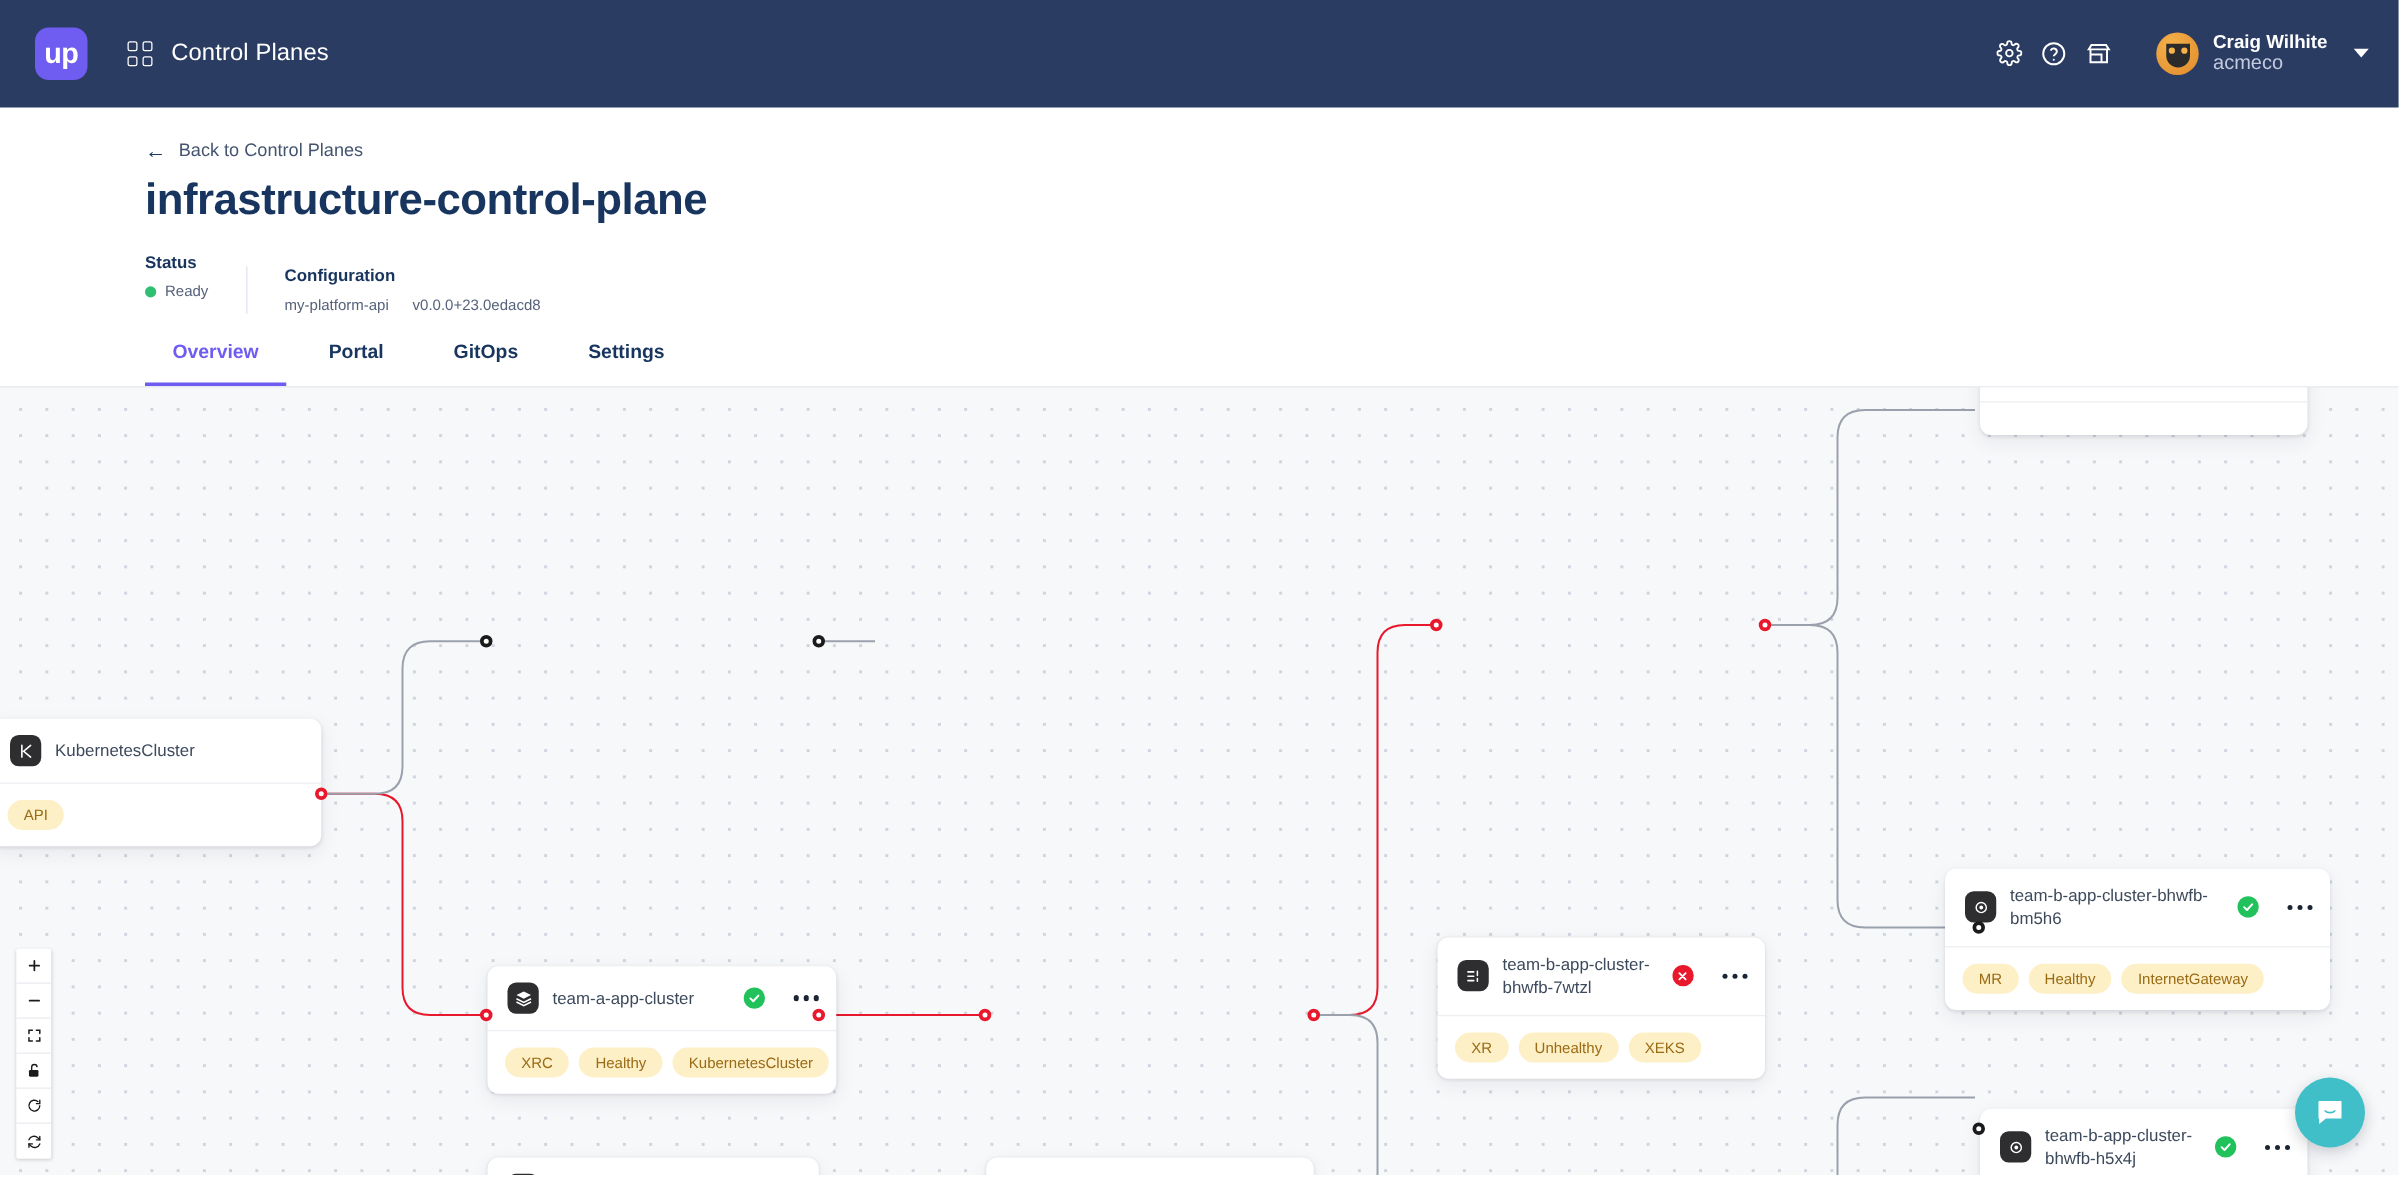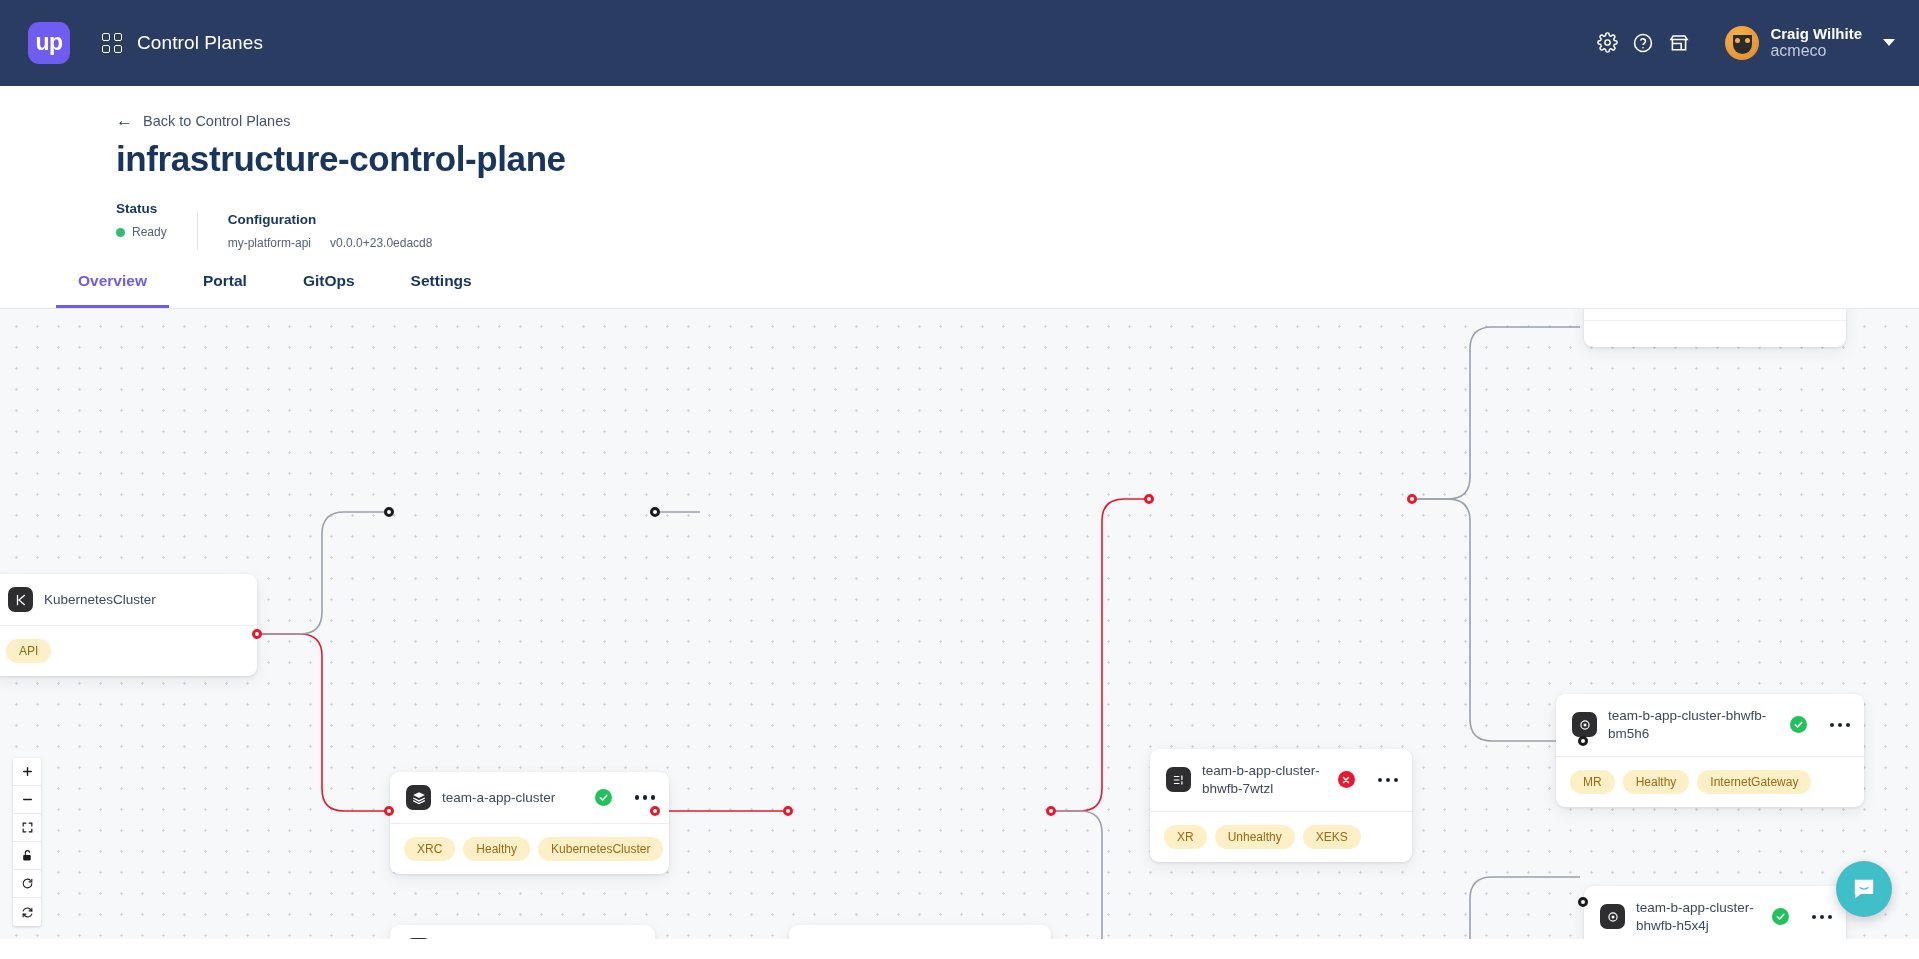--- a/index.html
+++ b/index.html
@@ -152,21 +152,21 @@
     width: 9px; height: 9px; border-radius: 50%;
     background: #2fbf71;
     display: inline-block;
   }
   .cfg-version { margin-left: 12px; }
 
   .tabs {
     display: flex;
     gap: 0;
     margin-top: 22px;
-    padding-left: 56px;
+    padding-left: 116px;
     background: #fff;
   }
   .tab {
     padding: 0 22px 15px 22px;
     font-size: 15.5px;
     font-weight: 700;
     color: #17355e;
     cursor: pointer;
     border-bottom: 3px solid transparent;
     margin-right: 12px;

